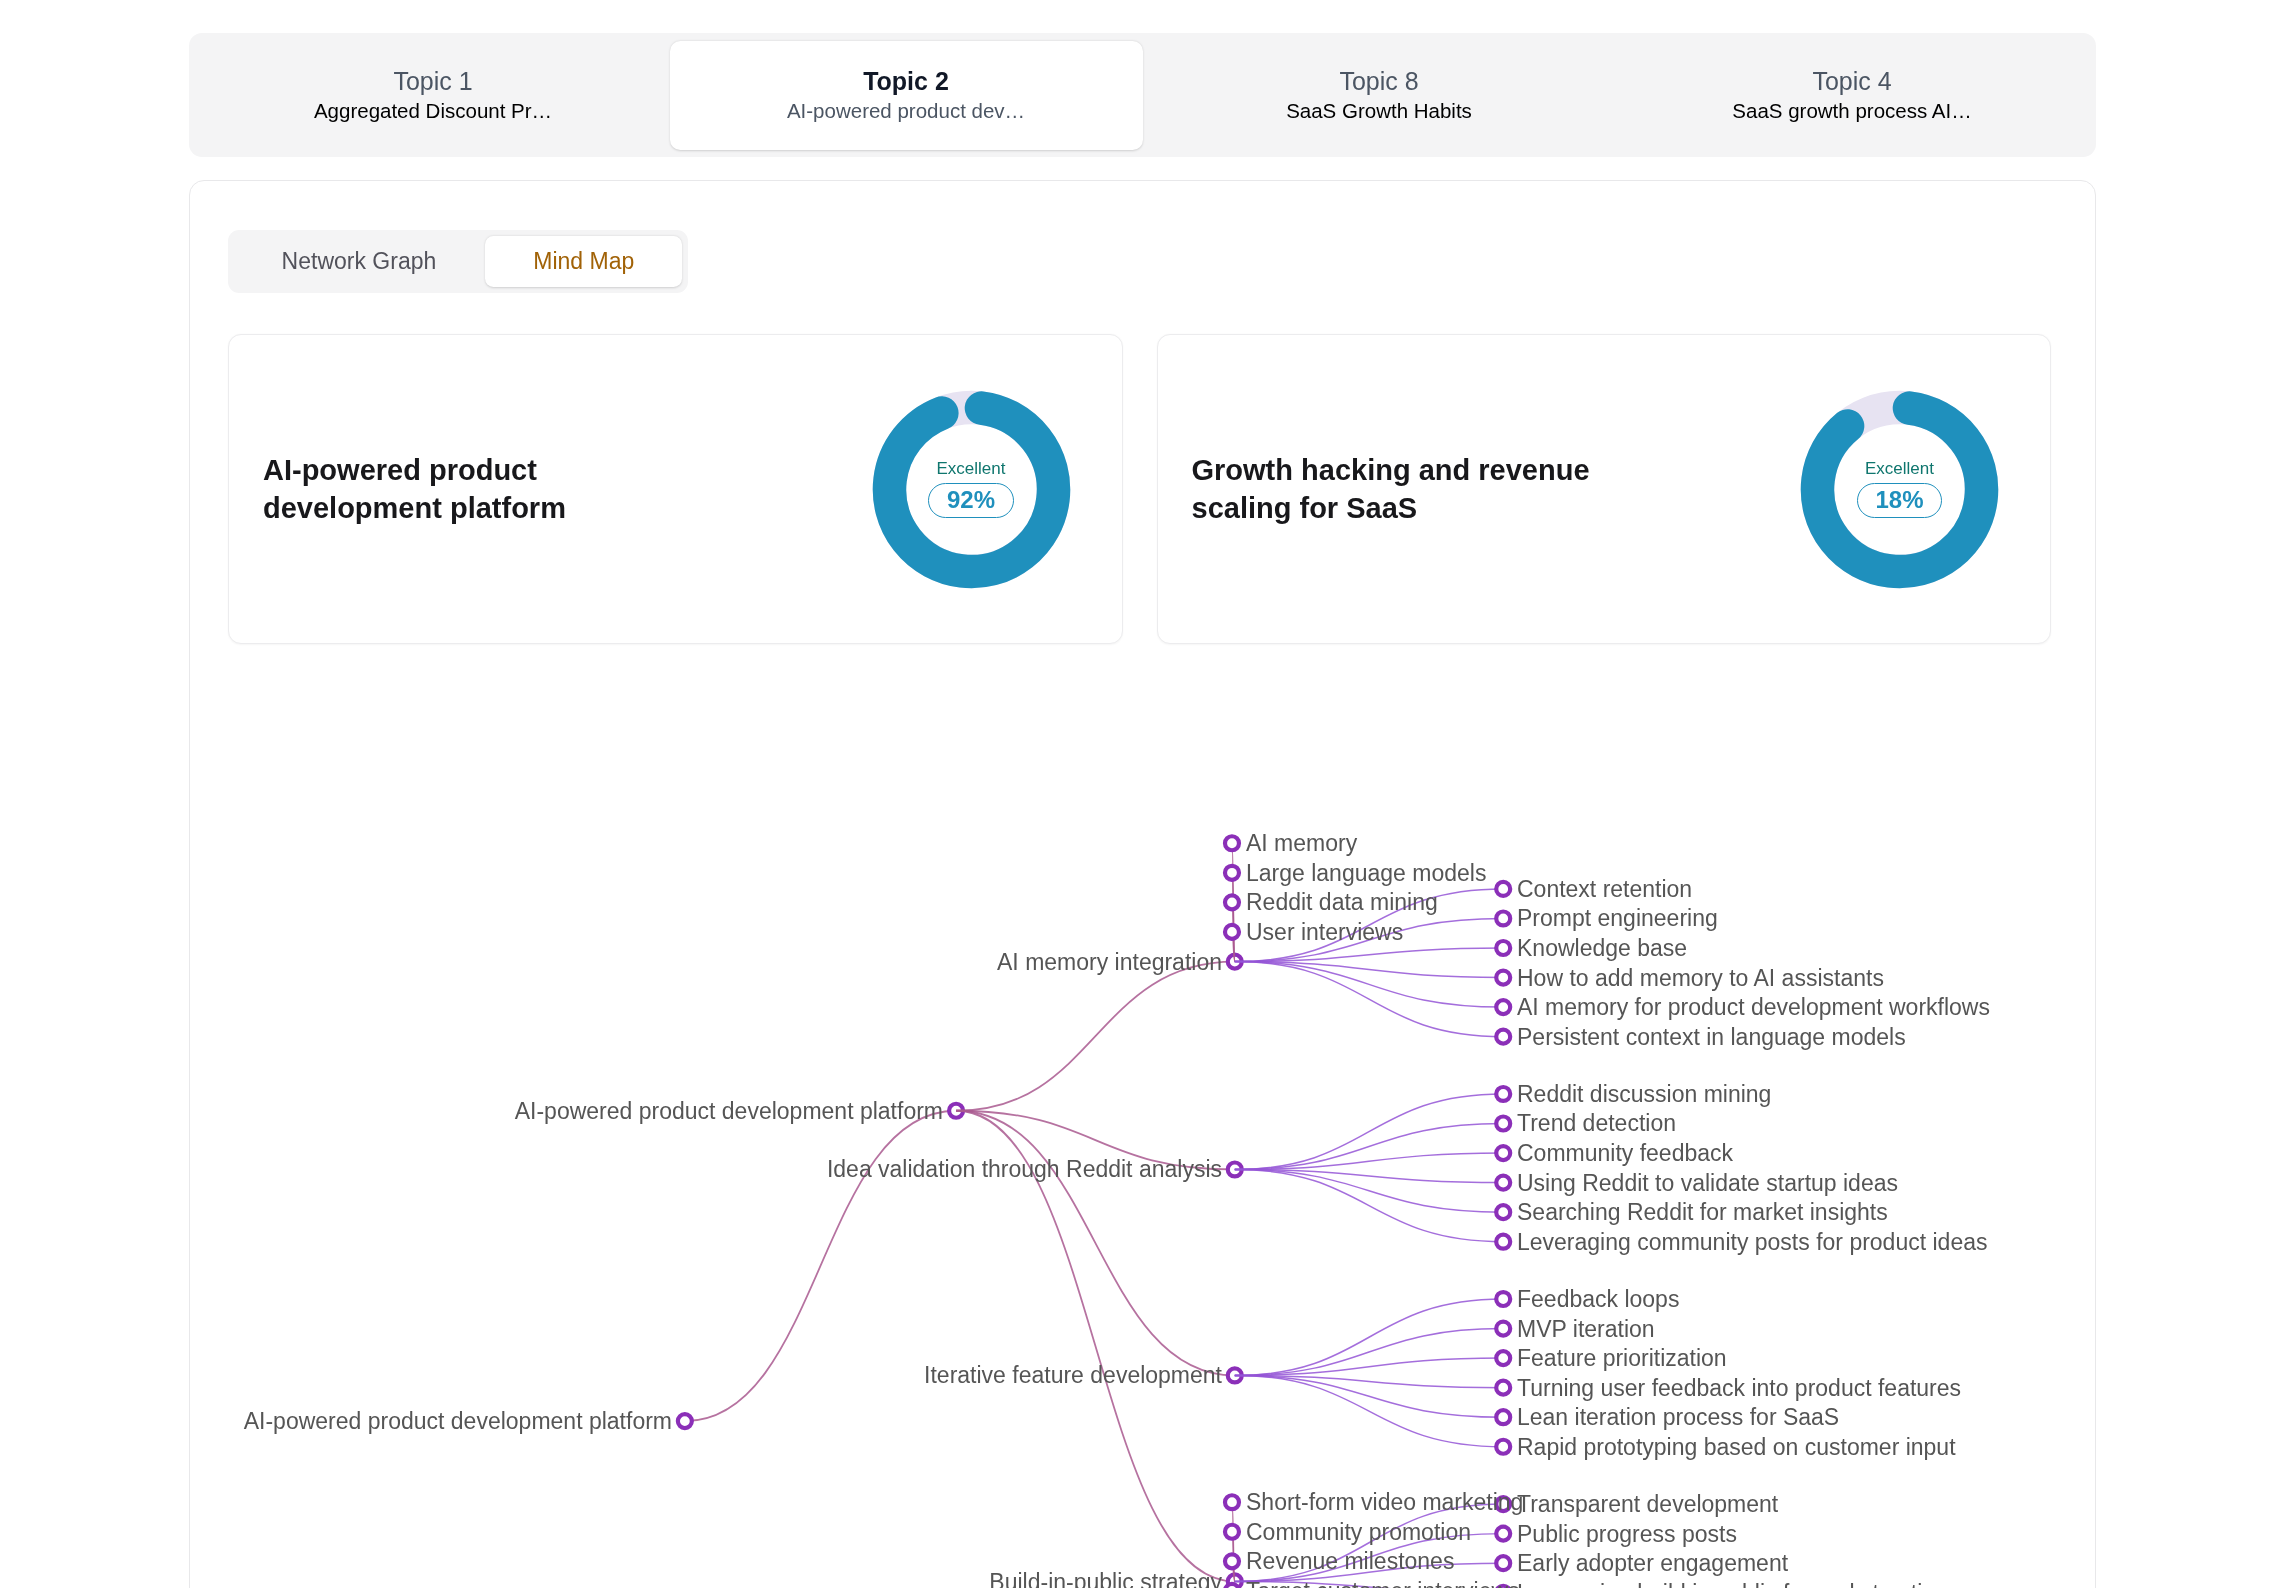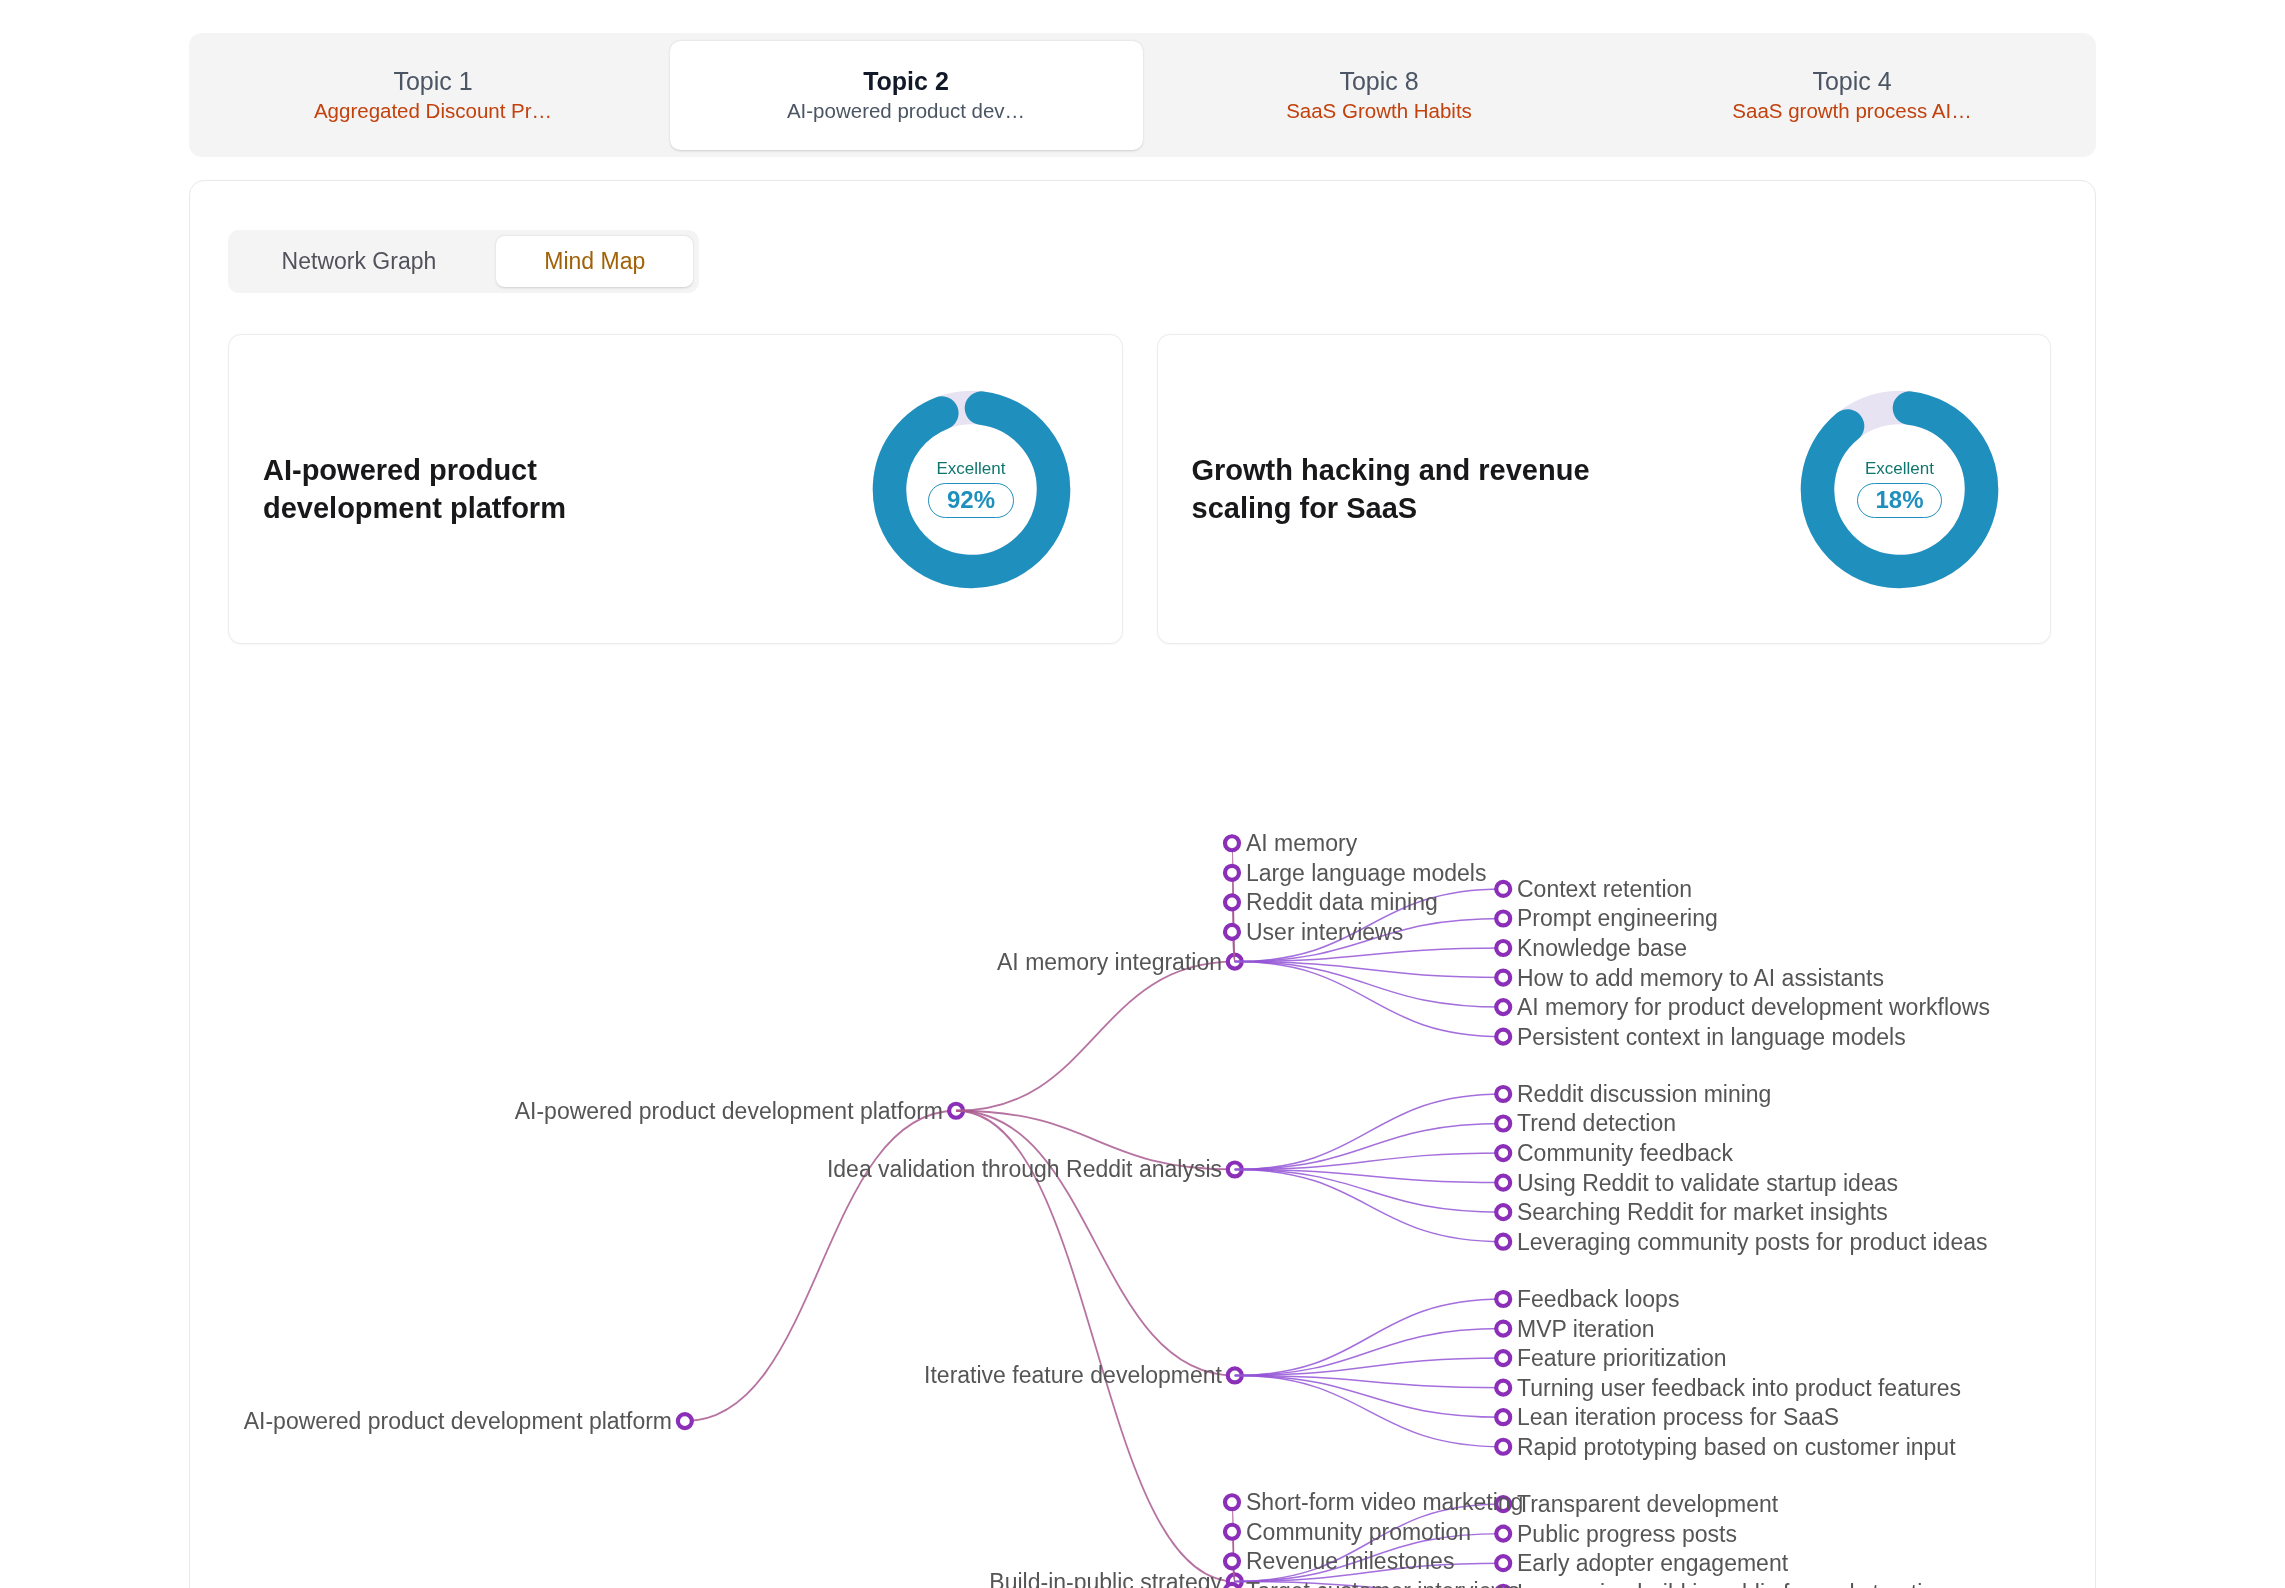--- a/index.html
+++ b/index.html
@@ -45,21 +45,21 @@
     color: #4b5563;
     font-weight: 400;
     line-height: 1;
   }
   .tab.active .tab-title {
     color: #111827;
     font-weight: 700;
   }
   .tab-sub {
     font-size: 20.5px;
-    color: #c2410c;
+    color: #000000;
     line-height: 1;
     white-space: nowrap;
   }
   .tab.active .tab-sub { color: #4b5563; }
 
   
   .panel {
     position: absolute;
     left: 189px;
     top: 180px;
@@ -73,21 +73,21 @@
   
   .viewtoggle {
     position: absolute;
     left: 228px;
     top: 230px;
     height: 63px;
     background: #f4f4f5;
     border-radius: 11.2px;
     display: flex;
     padding: 5.6px;
-    gap: 12px;
+    gap: 1px;
   }
   .vt-btn {
     display: flex;
     align-items: center;
     justify-content: center;
     padding: 0 48px;
     border-radius: 8.4px;
     font-size: 23px;
     color: #52525b;
     cursor: pointer;

